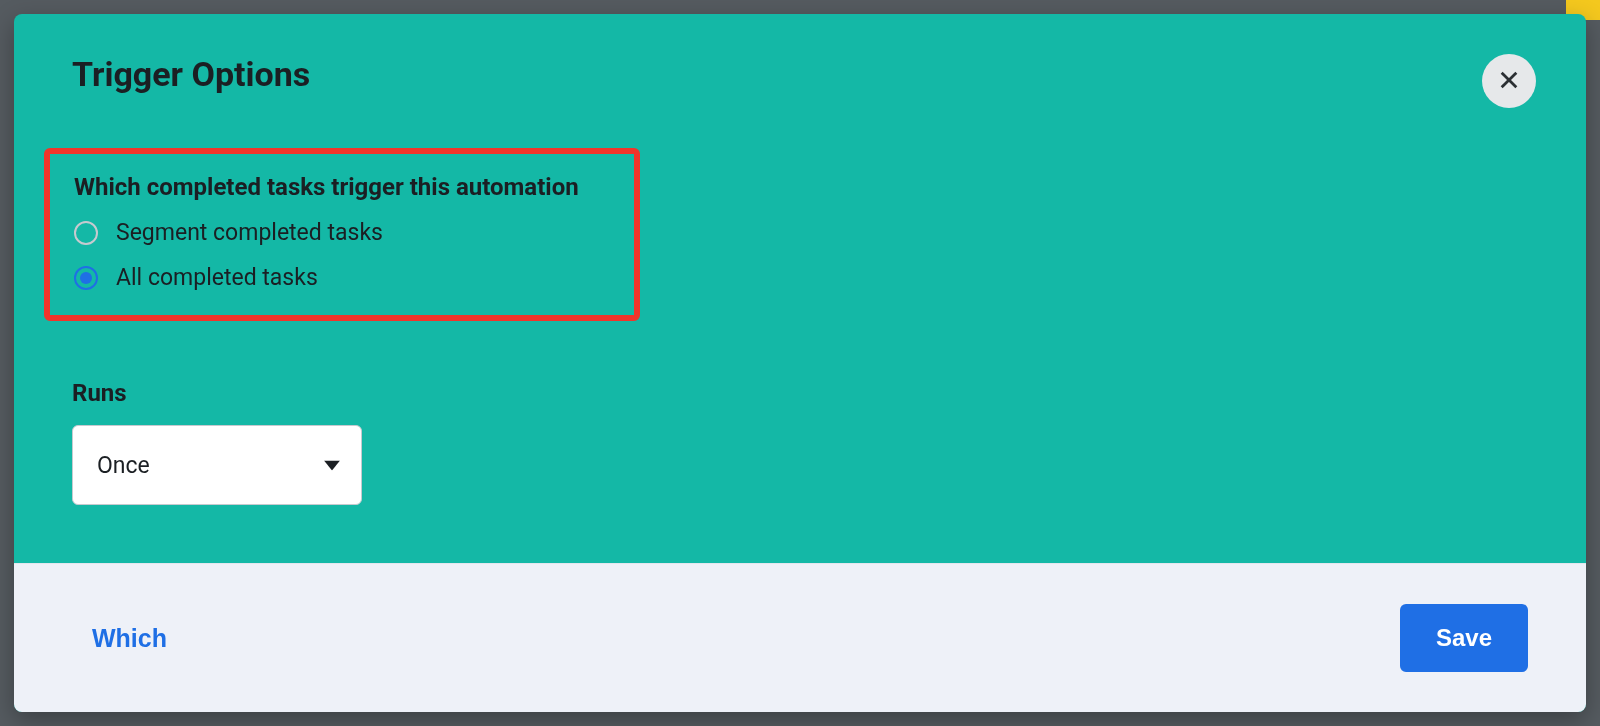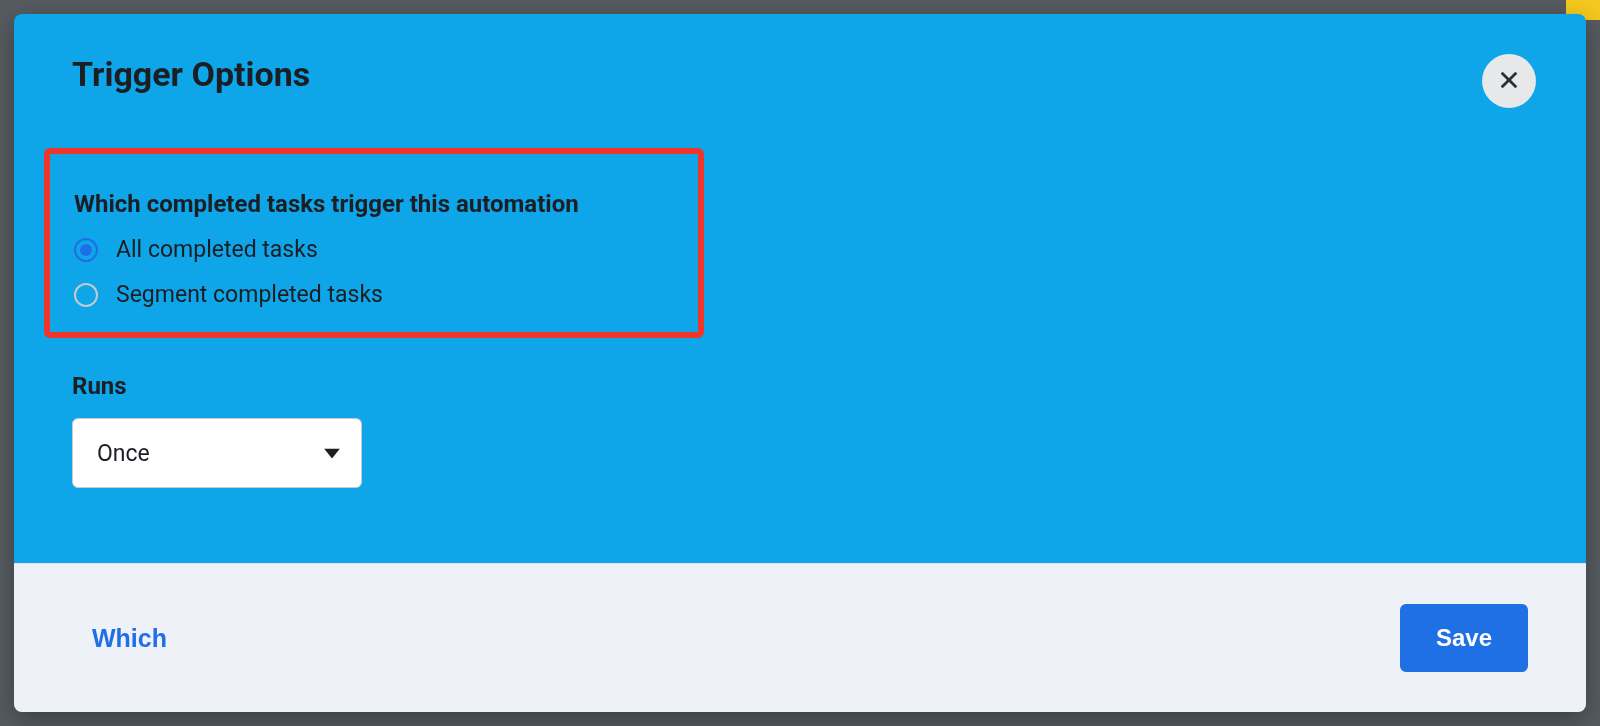--- a/index.html
+++ b/index.html
@@ -11,21 +11,21 @@
       height: 726px;
       position: relative;
       overflow: hidden;
     }
     .modal {
       position: absolute;
       left: 14px;
       right: 14px;
       top: 14px;
       bottom: 14px;
-      background: #0ea5e9;
+      background: #14b8a6;
       border-radius: 8px;
       display: flex;
       flex-direction: column;
       box-shadow: 0 8px 24px rgba(0,0,0,0.3);
     }
     .modal-header {
       display: flex;
       justify-content: space-between;
       align-items: flex-start;
       padding: 40px 50px 30px 58px;
@@ -47,22 +47,22 @@
       border: none;
     }
     .close-btn svg { width: 22px; height: 22px; stroke: #2b2f33; stroke-width: 3; fill: none; }
     .modal-body {
       flex: 1;
       padding: 10px 58px 40px 58px;
     }
     .highlight-box {
       border: 6px solid #f1352b;
       border-radius: 6px;
-      padding: 36px 24px 24px 24px;
-      width: 660px;
+      padding: 19px 24px 24px 24px;
+      width: 596px;
       margin-left: -28px;
     }
     .section-heading {
       font-size: 24px;
       font-weight: 700;
       color: #1b1f23;
       margin-bottom: 18px;
     }
     .radio-row {
       display: flex;
@@ -92,35 +92,35 @@
       background: #1f6fe5;
       display: none;
     }
     .radio-outer.selected .radio-inner { display: block; }
     .radio-label {
       font-size: 23px;
       color: #1b1f23;
       font-weight: 400;
     }
     .runs-section {
-      margin-top: 34px;
+      margin-top: 58px;
     }
     .runs-label {
       font-size: 24px;
       font-weight: 700;
       color: #1b1f23;
       margin-bottom: 18px;
     }
     .select-wrap {
       position: relative;
       width: 290px;
     }
     .select-box {
       width: 100%;
-      height: 70px;
+      height: 80px;
       border: 1px solid #c6cacf;
       border-radius: 6px;
       background: #fff;
       padding: 0 44px 0 24px;
       font-size: 23px;
       color: #1b1f23;
       display: flex;
       align-items: center;
       cursor: pointer;
     }
@@ -187,31 +187,31 @@
       </span>
     </button>
   </div>
 
   <div class="modal-body">
 
     <div class="highlight-box">
       <div class="section-heading">Which completed tasks trigger this automation</div>
 
       <div class="radio-row">
+        <span class="radio-outer">
+          
+        </span>
+        <span class="radio-label">Segment completed tasks</span>
+      </div>
+
+      <div class="radio-row">
         <span class="radio-outer selected">
           <span class="radio-inner"></span>
         </span>
         <span class="radio-label">All completed tasks</span>
-      </div>
-
-      <div class="radio-row">
-        <span class="radio-outer">
-          
-        </span>
-        <span class="radio-label">Segment completed tasks</span>
       </div>
     </div>
 
     <div class="runs-section">
       <div class="runs-label">Runs</div>
       <div class="select-wrap">
         <div class="select-box">
           <span>Once</span>
         </div>
         <span class="select-caret">

